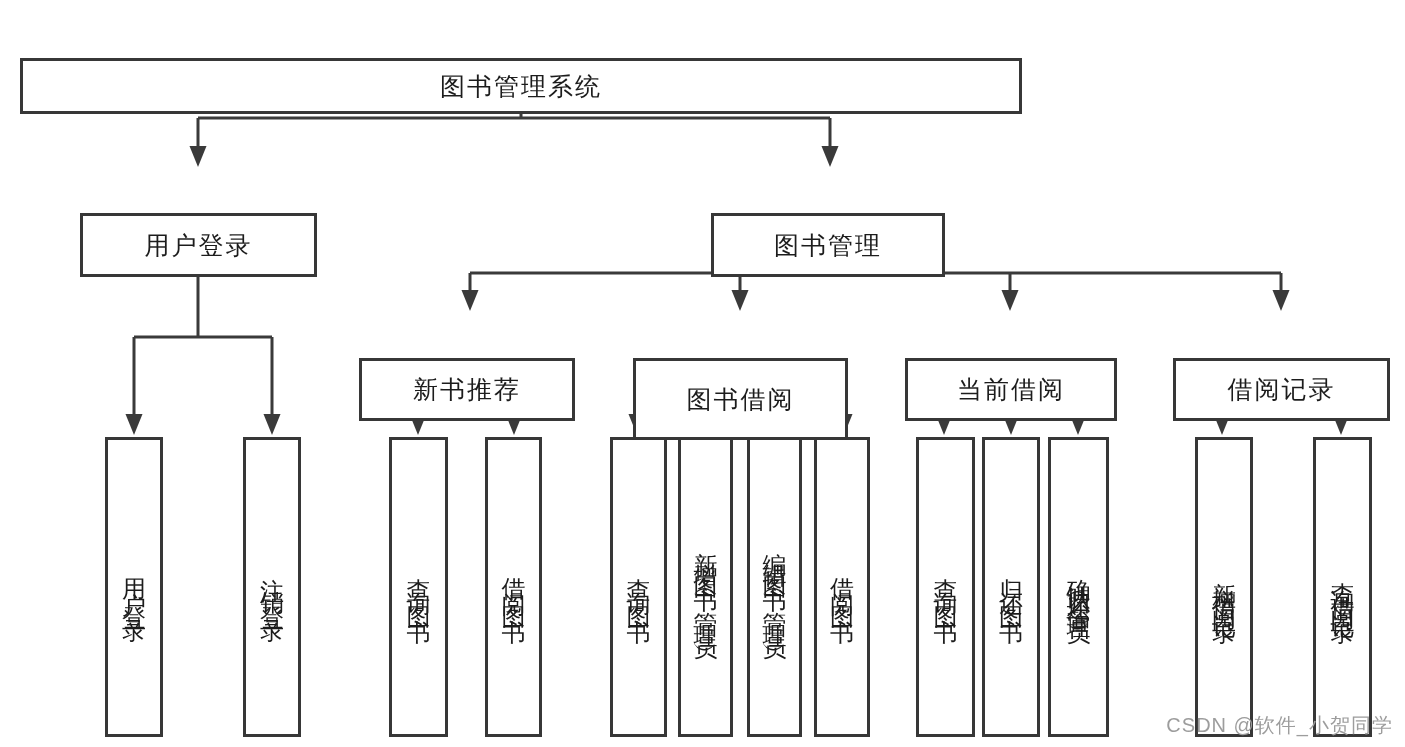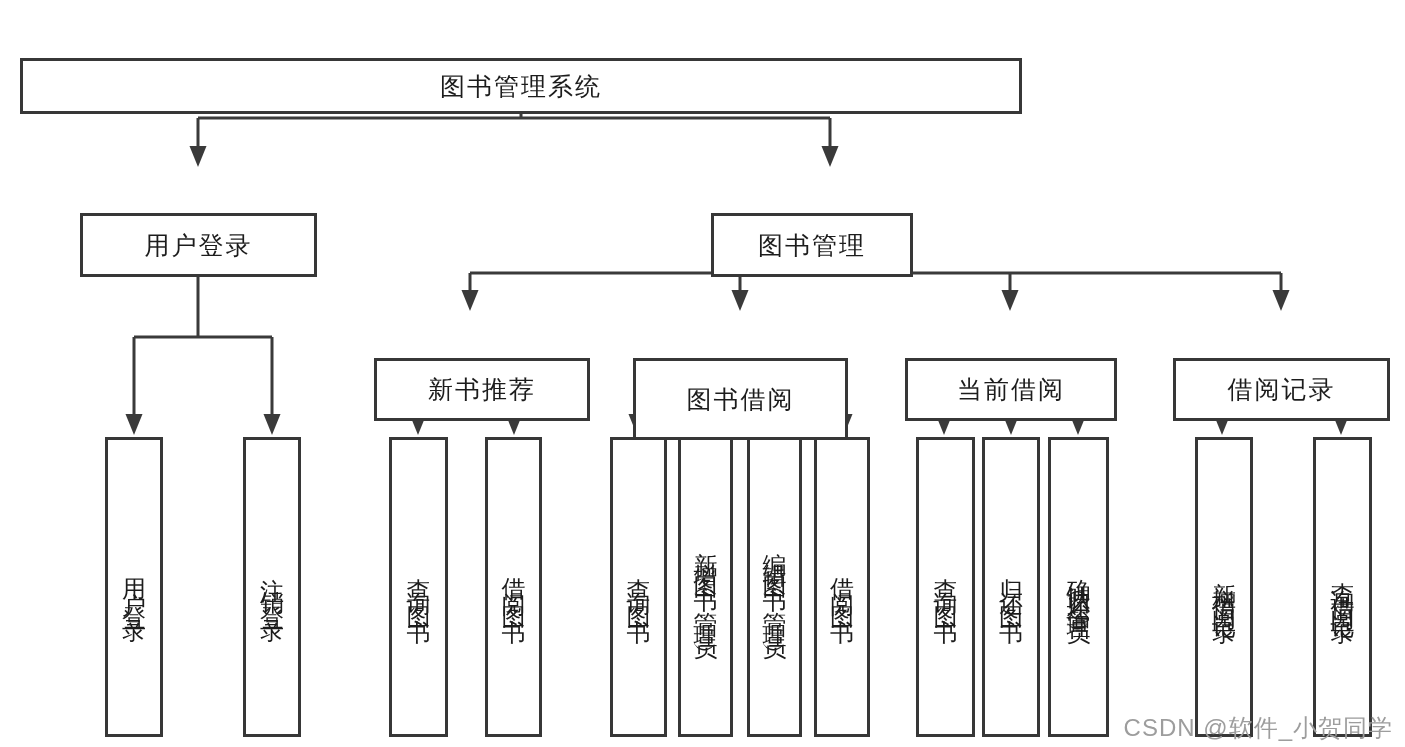--- a/index.html
+++ b/index.html
@@ -37,21 +37,21 @@
     color: #1c1c1c;
   }
   .ls4 { letter-spacing: 14px; }
   .ls6 { letter-spacing: 8px; }
   .ls8 { letter-spacing: 12px; }
   .ls9 { letter-spacing: 6px; }
   .watermark {
     position: absolute;
     top: 712px;
     right: 12px;
-    font-size: 24px;
+    font-size: 20px;
     letter-spacing: 1px;
     color: #9d9d9d;
     z-index: 3;
     white-space: nowrap;
   }
 </style>
 </head>
 <body>
 
 <div class="canvas">
@@ -103,25 +103,25 @@
     </g>
   </svg>
 
   <div class="box hbox" style="left:20px; top:13px; width:1002px; height:56px">
     <span>图书管理系统</span>
   </div>
 
   <div class="box hbox" style="left:80px; top:168px; width:237px; height:64px">
     <span>用户登录</span>
   </div>
-  <div class="box hbox" style="left:711px; top:168px; width:202px; height:64px">
+  <div class="box hbox" style="left:711px; top:168px; width:234px; height:64px">
     <span>图书管理</span>
   </div>
 
-  <div class="box hbox" style="left:374px; top:313px; width:216px; height:63px">
+  <div class="box hbox" style="left:359px; top:313px; width:216px; height:63px">
     <span>新书推荐</span>
   </div>
   <div class="box hbox" style="left:633px; top:313px; width:215px; height:82px">
     <span>图书借阅</span>
   </div>
   <div class="box hbox" style="left:905px; top:313px; width:212px; height:63px">
     <span>当前借阅</span>
   </div>
   <div class="box hbox" style="left:1173px; top:313px; width:217px; height:63px">
     <span>借阅记录</span>

